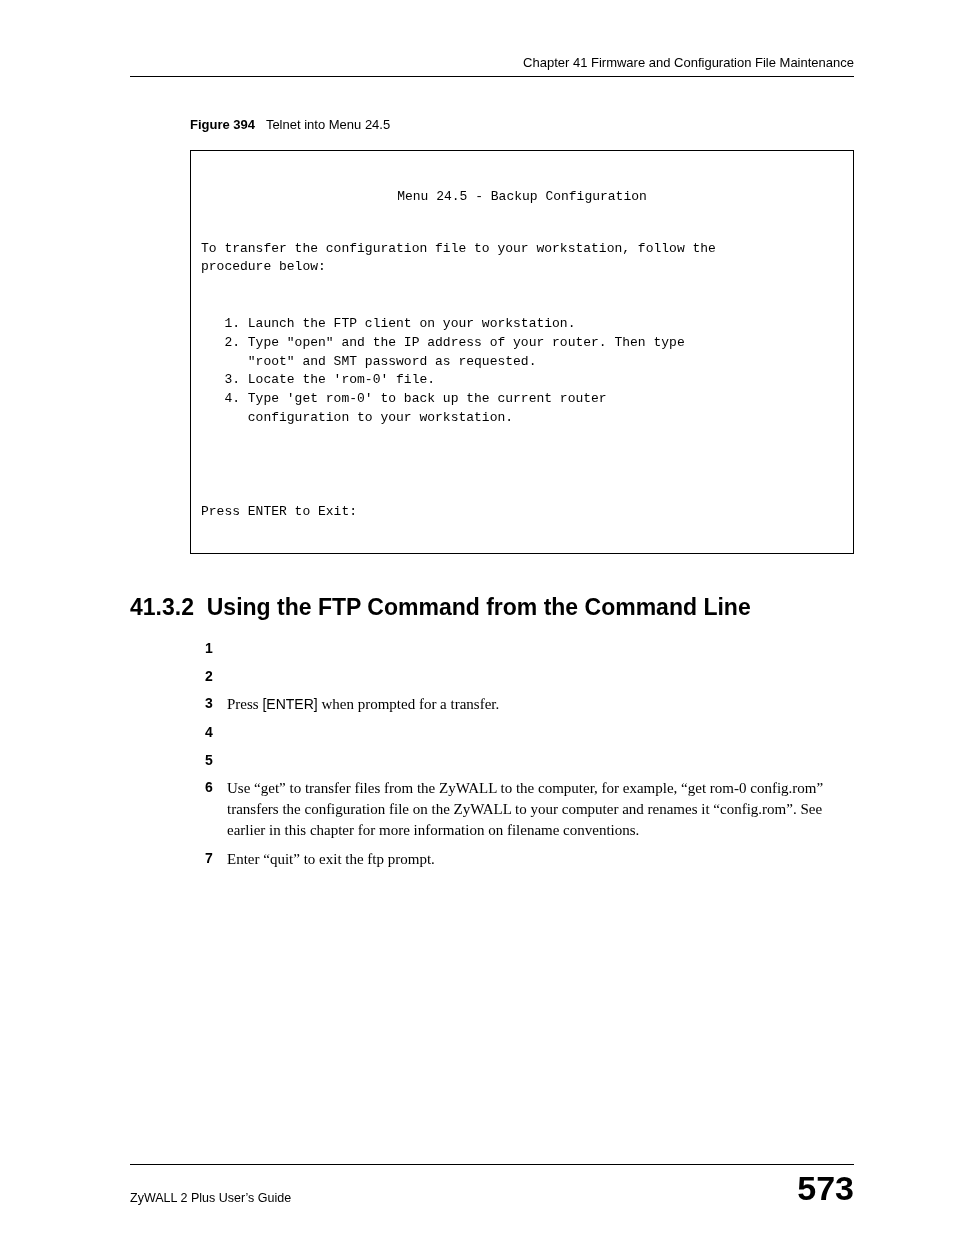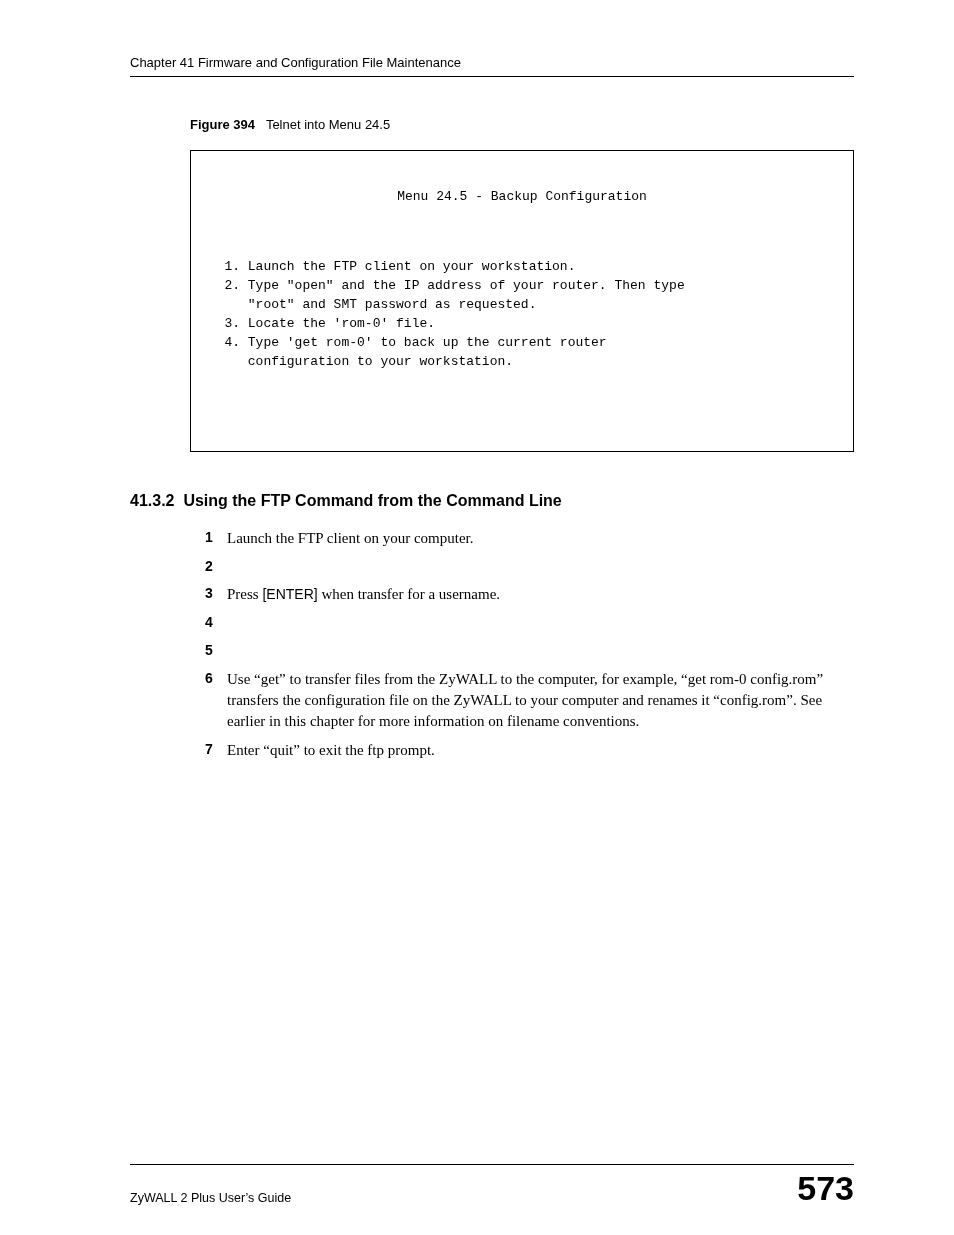--- a/index.html
+++ b/index.html
@@ -13,52 +13,52 @@
     height: 1235px;
     position: relative;
   }
   .page {
     padding: 55px 100px 0 130px;
     box-sizing: border-box;
     height: 100%;
     position: relative;
   }
   .header-line {
-    text-align: left;
+    text-align: right;
     font-family: Arial, Helvetica, sans-serif;
     font-size: 13px;
     border-bottom: 1.5px solid #000;
     padding-bottom: 6px;
     margin-bottom: 40px;
   }
   .figure-caption {
     font-family: Arial, Helvetica, sans-serif;
     font-size: 13px;
     margin: 0 0 18px 60px;
   }
   .figure-caption .figlabel {
     font-weight: bold;
   }
   .telnet-box {
     border: 1px solid #000;
     margin: 0 0 40px 60px;
-    padding: 18px 10px 4px 10px;
+    padding: 18px 10px 12px 10px;
     font-family: "Courier New", Courier, monospace;
     font-size: 13px;
     line-height: 1.45;
     white-space: pre;
     overflow: hidden;
   }
   .telnet-title {
     text-align: center;
     margin-bottom: 14px;
   }
   h2.section {
     font-family: Arial, Helvetica, sans-serif;
-    font-size: 16px;
+    font-size: 23px;
     font-weight: bold;
     margin: 0 0 18px 0;
   }
   ol.steps {
     list-style: none;
     margin: 0 0 0 75px;
     padding: 0;
   }
   ol.steps li {
     display: flex;
@@ -108,47 +108,49 @@
 <div class="page">
 
   <div class="header-line">Chapter 41 Firmware and Configuration File Maintenance</div>
 
   <div class="figure-caption">
     <span class="figlabel">Figure 394</span>&nbsp;&nbsp;&nbsp;<span>Telnet into Menu 24.5</span>
   </div>
 
   <div class="telnet-box">
 <div class="telnet-title">Menu 24.5 - Backup Configuration</div>
+<div>To transfer the configuration file to your workstation, follow the 
+procedure below:</div>
 
 <div>   1. Launch the FTP client on your workstation.
    2. Type "open" and the IP address of your router. Then type 
       "root" and SMT password as requested.
    3. Locate the 'rom-0' file.
    4. Type 'get rom-0' to back up the current router 
       configuration to your workstation.</div>
 
 
 
+<div>Press ENTER to Exit:</div>
 </div>
 
   <h2 class="section">
     <span>41.3.2</span>&nbsp;&nbsp;<span>Using the FTP Command from the Command Line</span>
   </h2>
 
   <ol class="steps">
     <li>
         <span class="num">1</span>
-        <span class="txt">Launch the FTP client on your computer.</span>
       </li>
     <li>
         <span class="num">2</span>
       </li>
     <li>
         <span class="num">3</span>
-        <span class="txt"><span>Press </span><span class="sans">[ENTER]</span><span> when transfer for a username.</span></span>
+        <span class="txt"><span>Press </span><span class="sans">[ENTER]</span><span> when prompted for a transfer.</span></span>
       </li>
     <li>
         <span class="num">4</span>
       </li>
     <li>
         <span class="num">5</span>
       </li>
     <li>
         <span class="num">6</span>
         <span class="txt">Use “get” to transfer files from the ZyWALL to the computer, for example, “get rom-0 config.rom” transfers the configuration file on the ZyWALL to your computer and renames it “config.rom”. See earlier in this chapter for more information on filename conventions.</span>

